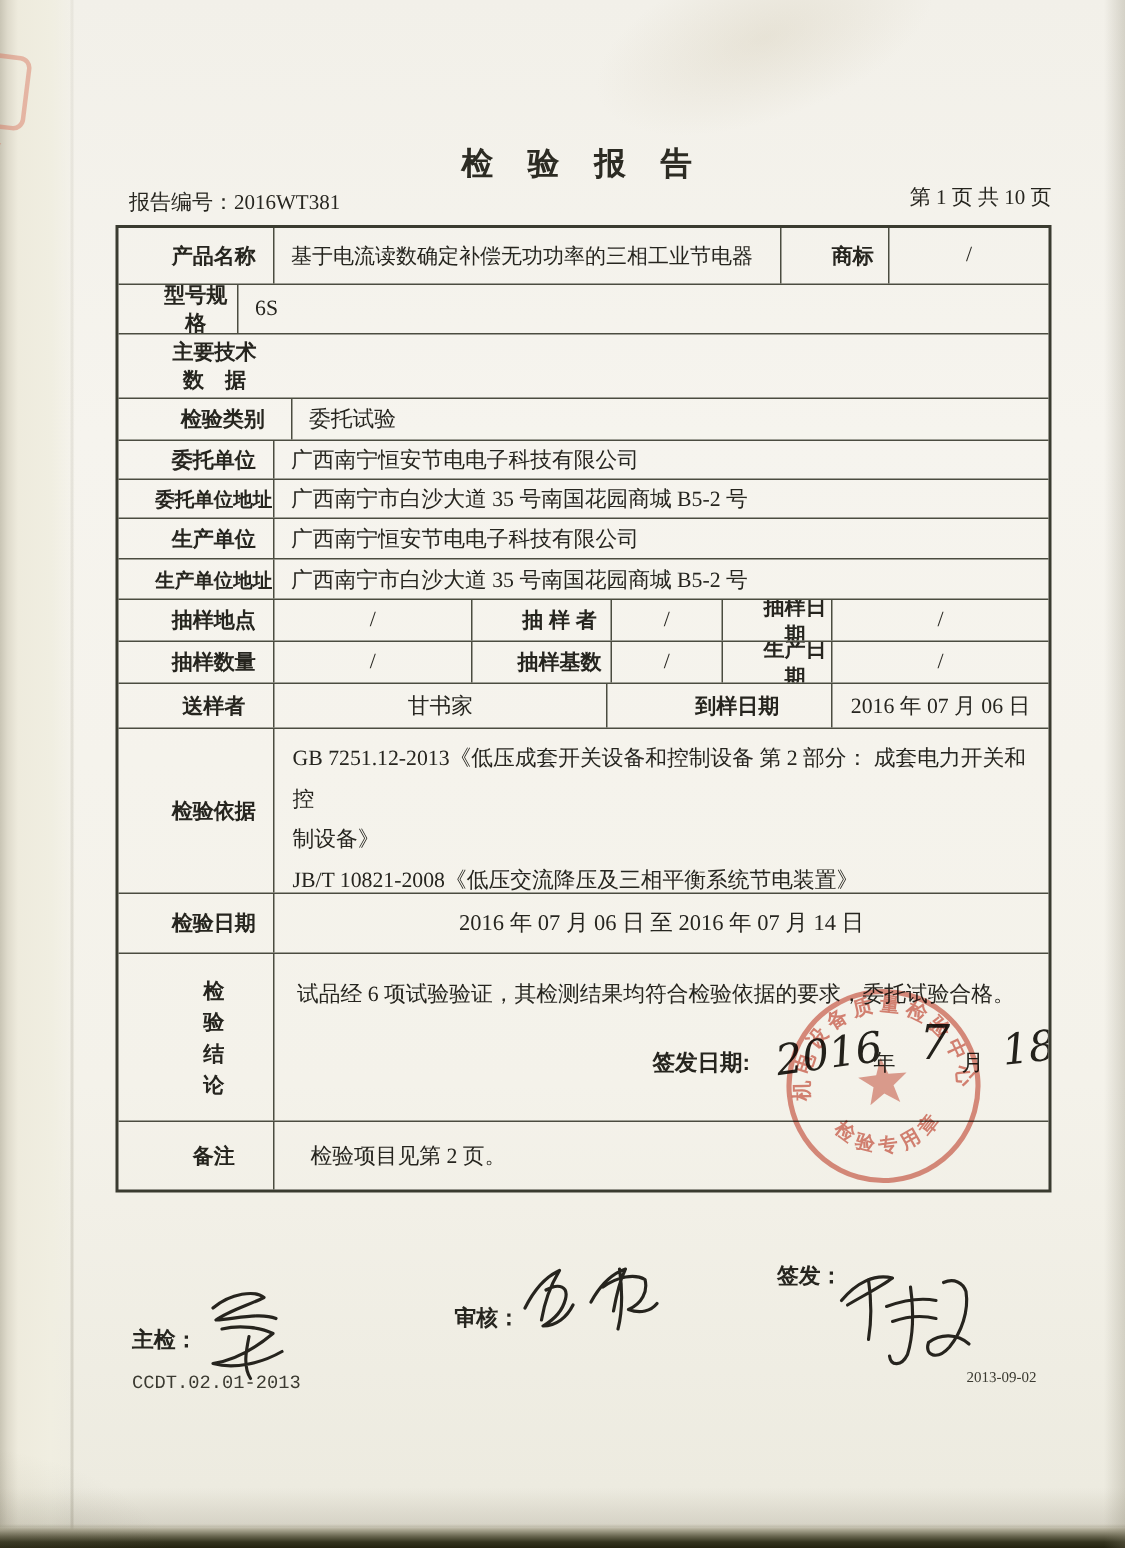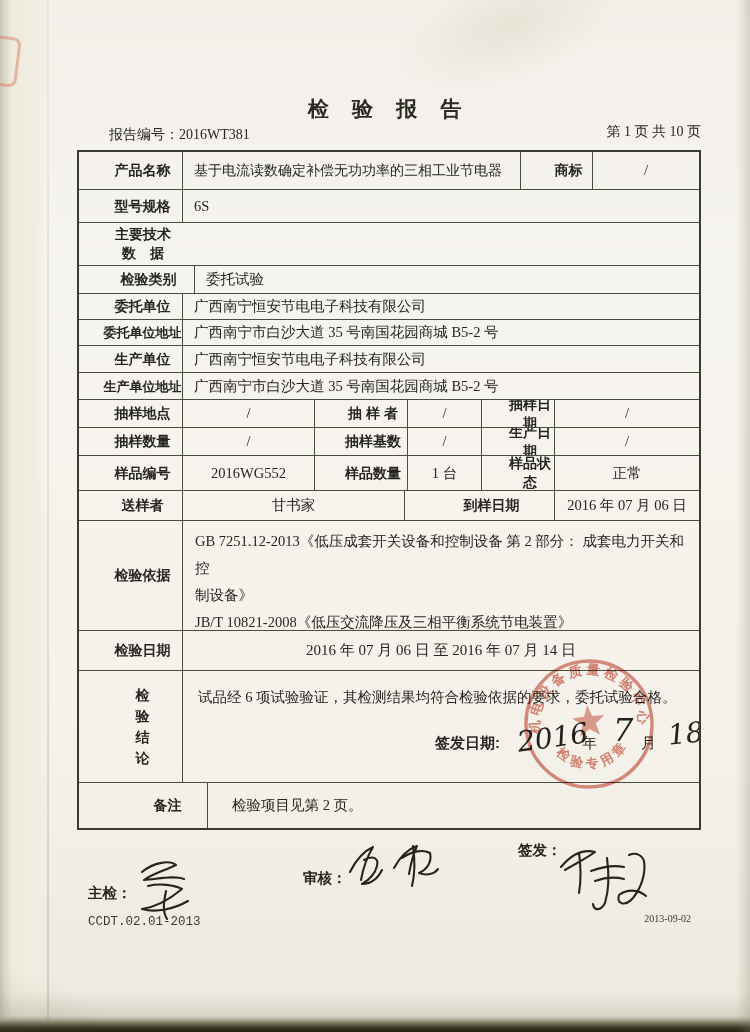--- a/index.html
+++ b/index.html
@@ -17,26 +17,26 @@
   .sheen{position:absolute;left:390px;top:-30px;width:240px;height:110px;transform:rotate(-20deg);
      background:radial-gradient(ellipse at center,rgba(205,195,170,.30),rgba(205,195,170,0) 70%);}
   .corner-shadow{position:absolute;left:-40px;bottom:-20px;width:160px;height:90px;
      background:radial-gradient(ellipse at left bottom,rgba(110,105,85,.22),rgba(110,105,85,0) 70%);}
   
   .stamp-frag{position:absolute;left:-15px;top:36px;width:28px;height:44px;border:3px solid rgba(214,104,80,.42);
      border-radius:8px;transform:rotate(7deg);}
   .stamp-frag2{position:absolute;left:-4px;top:92px;color:rgba(214,104,80,.45);font-size:11px;font-weight:bold;letter-spacing:2px;}
   
   .title{position:absolute;left:77px;top:95px;width:624px;text-align:center;font-size:21px;font-weight:bold;letter-spacing:9px;color:#2c2b23;}
-  .repno{position:absolute;left:86px;top:126px;font-size:14px;margin-left:23px;}
+  .repno{position:absolute;left:86px;top:126px;font-size:14px;}
   .pageinfo{position:absolute;left:461px;top:123px;width:240px;text-align:right;font-size:14px;}
   
   .tbl{position:absolute;left:77px;top:150px;width:624px;border:2px solid #3a3b30;box-sizing:border-box;background:transparent;}
   .r{display:flex;border-bottom:1px solid #4b4c40;box-sizing:border-box;}
-  .r:last-child{border-bottom:none;margin-left:25px;}
+  .r:last-child{border-bottom:none;}
   .cell{box-sizing:border-box;border-right:1px solid #4b4c40;display:flex;align-items:center;overflow:hidden;padding-left:24px;}
   .cell:last-child{border-right:none;}
   .lb{font-family:"Liberation Sans","DejaVu Sans",sans-serif;font-weight:700;font-size:14px;justify-content:center;text-align:center;line-height:19px;color:#26251f;}
   .vl{font-family:"Liberation Serif","DejaVu Serif",serif;font-size:14.5px;padding-left:11px;}
   .ct{justify-content:center;padding-left:0;text-align:center;}
   .prelines{white-space:pre-line;}
   .basis-val{align-items:flex-start;padding:7px 12px 0 12px;line-height:27px;font-size:14.5px;}
   .concl{position:relative;display:block;}
   .concl-text{position:absolute;left:15px;top:17px;font-size:14.5px;text-align:center;}
   .issue{position:absolute;font-size:15px;}
@@ -76,21 +76,21 @@
   <div class="tbl">
 
     <div class="r" style="height:38px">
       <div class="cell lb" style="width:104px">产品名称</div>
       <div class="cell vl" style="width:338px;font-size:14px">基于电流读数确定补偿无功功率的三相工业节电器</div>
       <div class="cell lb" style="width:72px">商标</div>
       <div class="cell vl ct" style="flex:1">/</div>
     </div>
 
     <div class="r" style="height:33px">
-      <div class="cell lb" style="width:104px">型号规格</div>
+      <div class="cell lb" style="width:80px">型号规格</div>
       <div class="cell vl" style="flex:1">6S</div>
     </div>
 
     <div class="r" style="height:43px">
       <div class="cell lb prelines" style="width:104px">主要技术
 数　据</div>
     </div>
 
     <div class="r" style="height:28px">
       <div class="cell lb" style="width:116px">检验类别</div>
@@ -128,28 +128,20 @@
 
     <div class="r" style="height:28px">
       <div class="cell lb" style="width:104px">抽样数量</div>
       <div class="cell vl ct" style="width:132px">/</div>
       <div class="cell lb" style="width:93px">抽样基数</div>
       <div class="cell vl ct" style="width:74px">/</div>
       <div class="cell lb" style="width:73px">生产日期</div>
       <div class="cell vl ct" style="flex:1">/</div>
     </div>
 
-    <div class="r" style="height:35px">
-      <div class="cell lb" style="width:104px">样品编号</div>
-      <div class="cell vl ct" style="width:132px">2016WG552</div>
-      <div class="cell lb" style="width:93px">样品数量</div>
-      <div class="cell vl ct" style="width:74px">1 台</div>
-      <div class="cell lb" style="width:73px">样品状态</div>
-      <div class="cell vl ct" style="flex:1">正常</div>
-    </div>
 
     <div class="r" style="height:30px">
       <div class="cell lb" style="width:104px">送样者</div>
       <div class="cell vl ct" style="width:222px">甘书家</div>
       <div class="cell lb" style="width:150px">到样日期</div>
       <div class="cell vl ct" style="flex:1">2016 年 07 月 06 日</div>
     </div>
 
     <div class="r" style="height:110px">
       <div class="cell lb" style="width:104px">检验依据</div>

